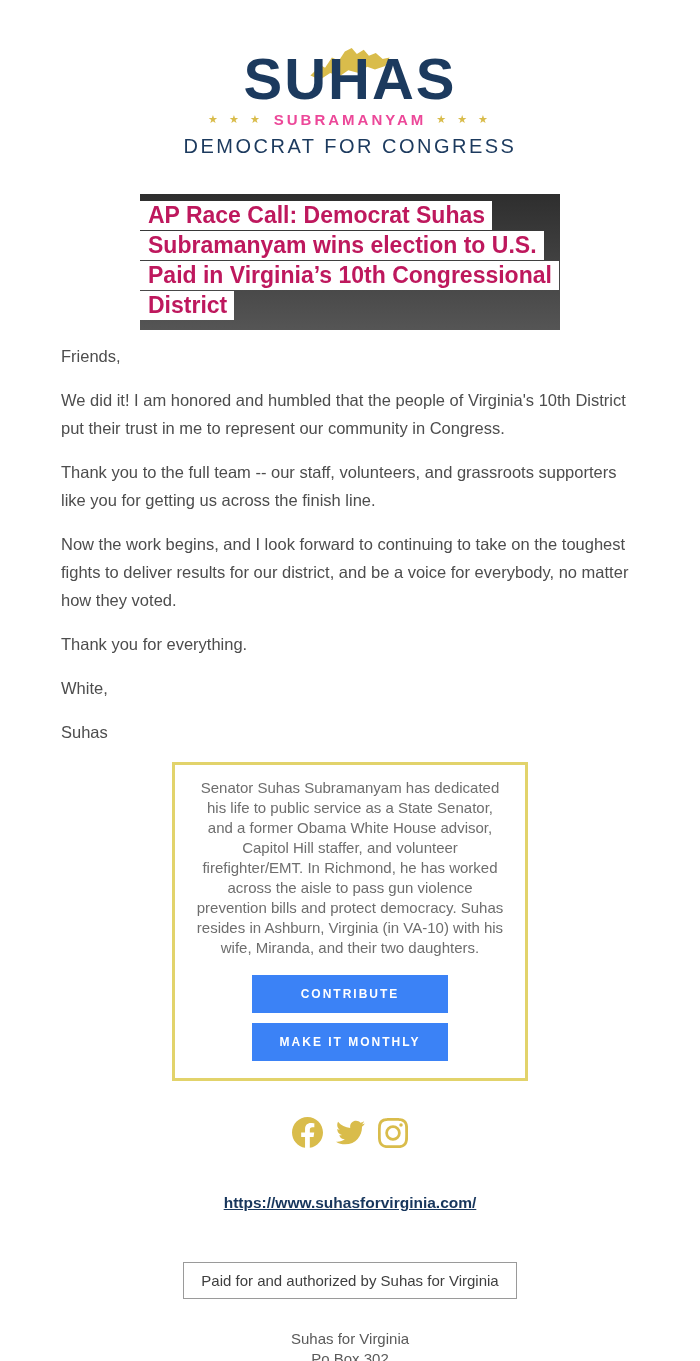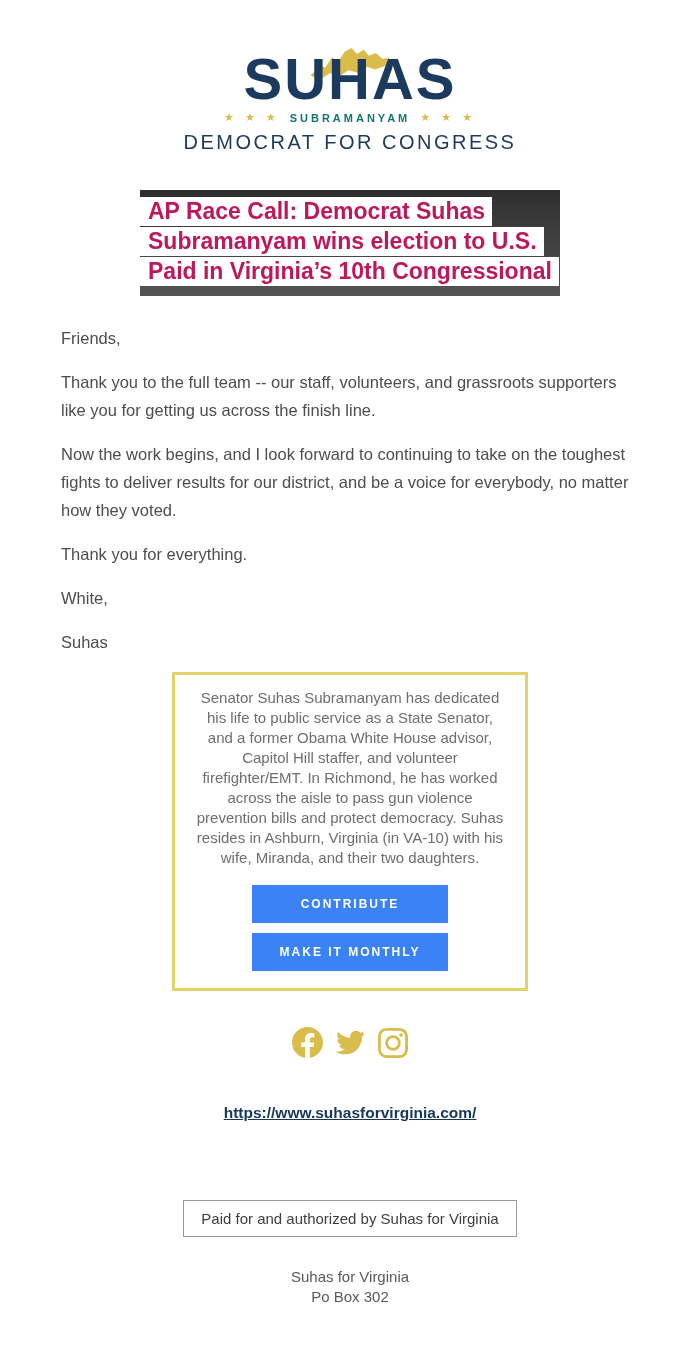--- a/index.html
+++ b/index.html
@@ -22,40 +22,40 @@
   .logo-name {
     position: relative; z-index: 1;
     font-size: 58px; font-weight: 800; letter-spacing: 2px;
     color: #1c3a5e;
   }
   .logo-sub {
     display: flex; justify-content: center; align-items: center; gap: 10px;
     margin-top: 3px;
   }
   .stars { color: #d9bc4b; font-size: 11px; letter-spacing: 4px; }
-  .logo-subname { color: #0f766e; font-weight: 700; font-size: 11px; letter-spacing: 3px; }
+  .logo-subname { color: #ec4899; font-weight: 700; font-size: 15px; letter-spacing: 3px; }
   .logo-tagline { color: #1c3a5e; font-size: 20px; letter-spacing: 2.5px; margin-top: 7px; font-weight: 500; }
 
   
   .headline {
     width: 420px; margin: 36px auto 0;
     background: linear-gradient(180deg, #2e2e2e 0%, #454545 60%, #555555 100%);
     padding: 7px 0 9px 0;
   }
   .hl-line { display: block; line-height: 27px; }
   .hl-line > span {
     display: inline-block;
     background: #ffffff; color: #be185d;
     font-weight: 700; font-size: 23px; line-height: 27px;
     padding: 1px 7px 1px 8px;
   }
 
   
   .body-copy {
-    width: 578px; margin: 28px auto 0;
+    width: 578px; margin: 12px auto 0;
     color: #4d4d4d; font-size: 16.5px; line-height: 28px;
   }
   .body-copy p { margin: 0 0 16px; }
 
   
   .bio-box {
     width: 356px; margin: 6px auto 0;
     border: 3px solid #e2d36b;
     padding: 13px 18px 17px;
     text-align: center;
@@ -74,21 +74,21 @@
   
   .social { display: flex; justify-content: center; align-items: center; gap: 13px; margin-top: 36px; }
   .social-link { display: block; line-height: 0; cursor: pointer; }
 
   
   .website { text-align: center; margin-top: 46px; }
   .website a { color: #17365c; font-weight: 700; font-size: 15.5px; text-decoration: underline; }
 
   
   .paid {
-    width: fit-content; margin: 78px auto 0;
+    width: fit-content; margin: 50px auto 0;
     border: 1px solid #9a9a9a;
     padding: 9px 17px;
     color: #3f3f3f; font-size: 15px;
   }
 
   
   .address { text-align: center; margin-top: 30px; color: #5a5a5a; font-size: 15px; line-height: 20px; }
 </style>
 </head>
 <body>
@@ -109,24 +109,26 @@
       <span class="logo-subname">SUBRAMANYAM</span>
       <span class="stars">★ ★ ★</span>
     </div>
     <div class="logo-tagline">DEMOCRAT FOR CONGRESS</div>
   </div>
 
   <div class="headline">
     <div class="hl-line"><span>AP Race Call: Democrat Suhas</span></div>
     <div class="hl-line"><span>Subramanyam wins election to U.S.</span></div>
     <div class="hl-line"><span>Paid in Virginia’s 10th Congressional</span></div>
+    <div class="hl-line"><span>District</span></div>
   </div>
 
   <div class="body-copy">
     <p>Friends,</p>
+    <p>We did it! I am honored and humbled that the people of Virginia's 10th District put their trust in me to represent our community in Congress.</p>
     <p>Thank you to the full team -- our staff, volunteers, and grassroots supporters like you for getting us across the finish line.</p>
     <p>Now the work begins, and I look forward to continuing to take on the toughest fights to deliver results for our district, and be a voice for everybody, no matter how they voted.</p>
     <p>Thank you for everything.</p>
     <p>White,</p>
     <p>Suhas</p>
   </div>
 
   <div class="bio-box">
     <div class="bio-text">Senator Suhas Subramanyam has dedicated his life to public service as a State Senator, and a former Obama White House advisor, Capitol Hill staffer, and volunteer firefighter/EMT. In Richmond, he has worked across the aisle to pass gun violence prevention bills and protect democracy. Suhas resides in Ashburn, Virginia (in VA-10) with his wife, Miranda, and their two daughters.</div>
     <button class="btn first">CONTRIBUTE</button>

